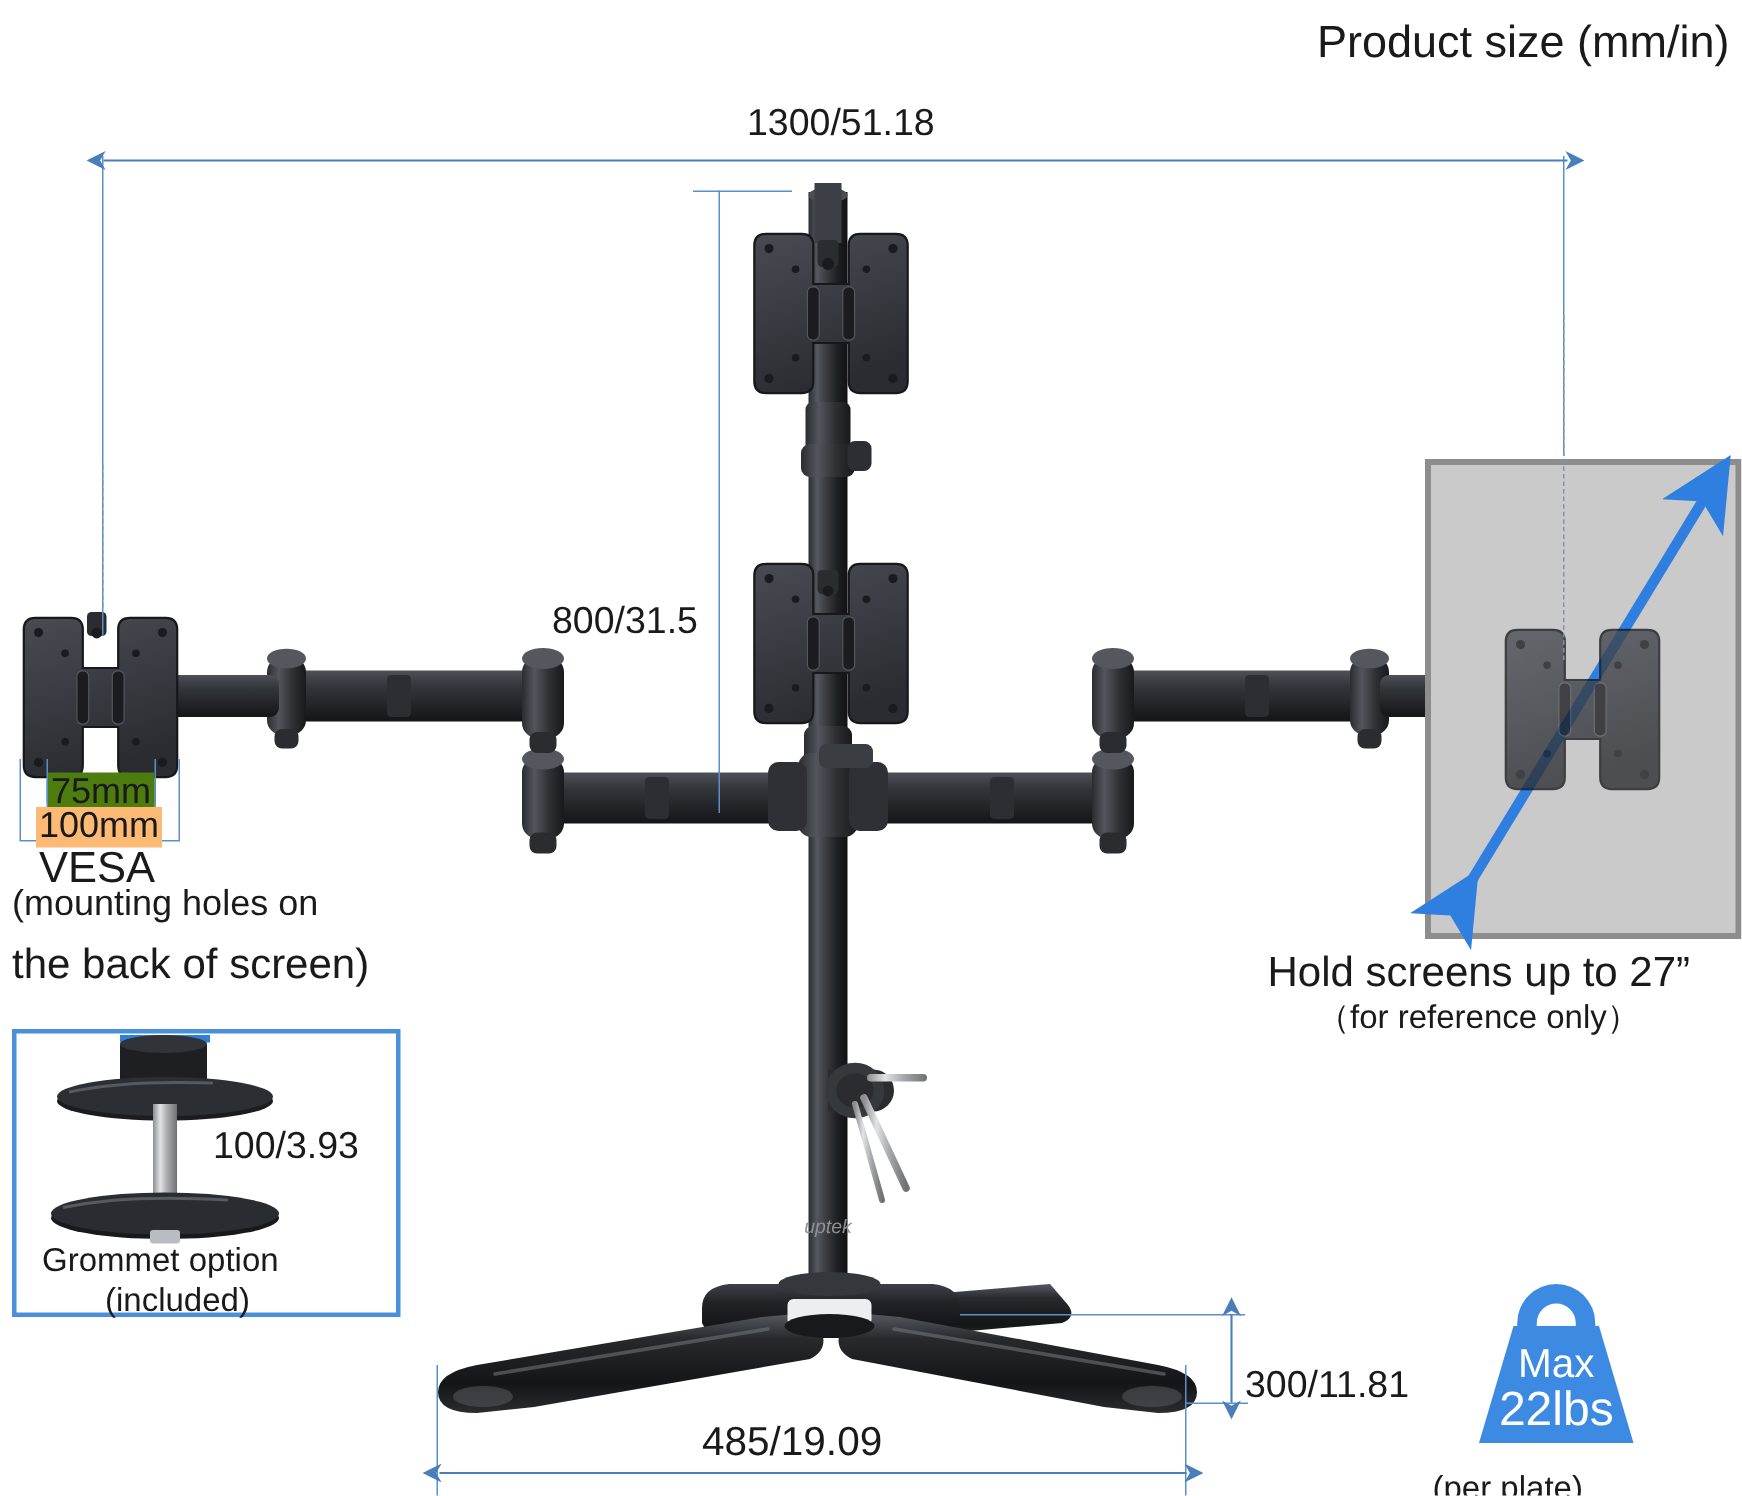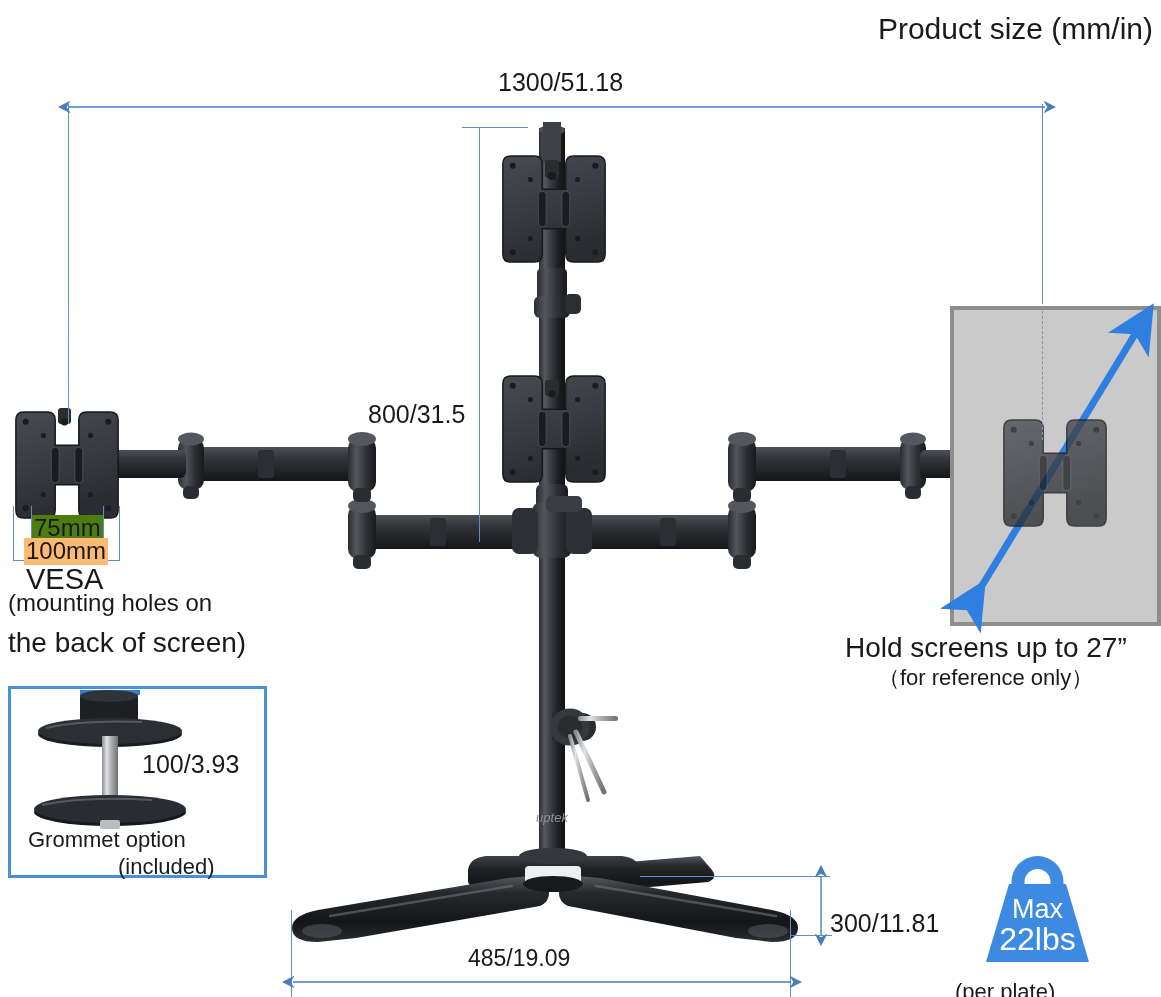--- a/index.html
+++ b/index.html
@@ -237,21 +237,21 @@
   <svg class="abs" style="left:812px;top:860px;" width="18" height="72">
     <line x1="9" y1="6" x2="9" y2="65" stroke="#4a7ebb" stroke-width="1.4" marker-start="url(#arwL)" marker-end="url(#arwR)"></line>
   </svg>
   <div class="txt" style="left:830px;top:882px;font-size:25px;margin-top:17px;">300/11.81</div>
 
   <div class="ext" style="left:291px;top:900px;height:90px;"></div>
   <div class="ext" style="left:790px;top:900px;height:90px;"></div>
   <svg class="abs" style="left:284px;top:963px;" width="516" height="18">
     <line x1="9" y1="9" x2="507" y2="9" stroke="#4a7ebb" stroke-width="1.4" marker-start="url(#arwL)" marker-end="url(#arwR)"></line>
   </svg>
-  <div class="txt" style="left:468px;top:936px;font-size:23px;">485/19.09</div>
+  <div class="txt" style="left:468px;top:936px;font-size:27px;">485/19.09</div>
 
   <div class="ext" style="left:31px;top:496px;height:28px;"></div>
   <div class="ext" style="left:103px;top:496px;height:28px;"></div>
   <div class="exth" style="left:31px;top:524px;width:73px;"></div>
   <div class="ext" style="left:31px;top:510px;height:30px;"></div>
   <div class="ext" style="left:103px;top:510px;height:30px;"></div>
   <div class="txt" style="left:32px;top:505px;font-size:24px;background:#4d7c0f;padding:0 2px;">75mm</div>
 
   <div class="ext" style="left:13px;top:496px;height:54px;"></div>
   <div class="ext" style="left:119px;top:496px;height:54px;"></div>
@@ -278,21 +278,21 @@
     <rect x="80" y="46" width="16" height="72" fill="url(#chromeG)"></rect>
 
     <ellipse cx="88" cy="122" rx="76" ry="14" fill="#17191c"></ellipse>
     <ellipse cx="88" cy="119" rx="76" ry="14" fill="#292c31"></ellipse>
     <path d="M20 115 Q62 106 130 110" stroke="#6a6e74" stroke-width="2" fill="none" opacity="0.7"></path>
 
     <rect x="78" y="130" width="20" height="9" rx="2" fill="#b9bcc0"></rect>
   </svg>
   <div class="txt" style="left:142px;top:740px;font-size:25px;">100/3.93</div>
   <div class="txt" style="left:28px;top:818px;font-size:22px;">Grommet option</div>
-  <div class="txt" style="left:70px;top:845px;font-size:22px;margin-left:48px;">(included)</div>
+  <div class="txt" style="left:70px;top:845px;font-size:22px;">(included)</div>
 
   <div class="txt" style="left:845px;top:622px;font-size:28px;">Hold screens up to 27”</div>
   <div class="txt" style="left:878px;top:656px;font-size:22px;">（for reference only）</div>
 
   <svg class="abs" style="left:975px;top:840px;" width="125" height="120" viewBox="0 0 125 120">
 
     <path d="M62.5 6 a26 26 0 0 1 26 26 v6 h-13 v-6 a13 13 0 0 0 -26 0 v6 h-13 v-6 a26 26 0 0 1 26 -26 z" fill="#3d8ae2"></path>
 
     <path d="M34 34 L91 34 L114 112 L11 112 Z" fill="#3d8ae2"></path>
     <text x="62.5" y="68" text-anchor="middle" font-family="Liberation Sans, sans-serif" font-size="27" fill="#ffffff" id="badge1">Max</text>

